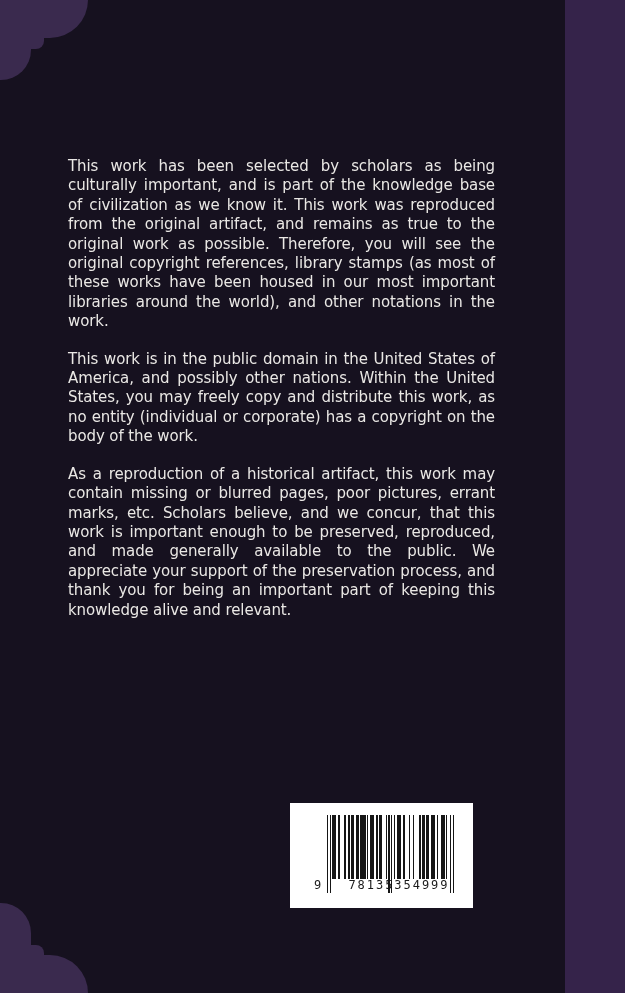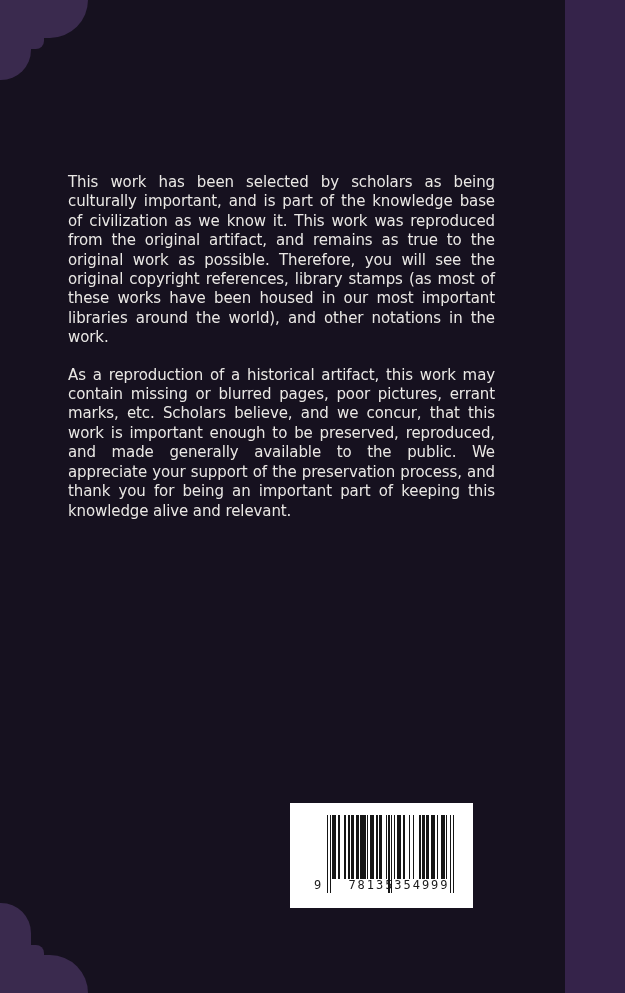--- a/index.html
+++ b/index.html
@@ -19,21 +19,21 @@
   .spine {
     position: absolute; top: 0; right: 0; width: 60px; height: 100%;
     background: var(--spine, #35234a);
   }
   .text-block {
     position: absolute; left: 68px; top: 157px; width: 427px;
     color: var(--text, #eae8e5);
     font-size: 15px; line-height: 19.4px; letter-spacing: -0.1px;
     text-align: justify;
   }
-  .text-block p { margin: 16px 0 18px 0; }
+  .text-block p { margin: 0 0 18px 0; }
   .barcode-box {
     position: absolute; left: 290px; top: 803px; width: 183px; height: 105px;
     background: var(--bc-bg, #ffffff);
   }
   .bars { position: absolute; left: 37px; top: 12px; width: 127px; height: 78px; }
   .bars .bar { position: absolute; top: 0; background: var(--bc-bar, #151515); }
   .digits span {
     position: absolute; top: 63px; height: 15px; line-height: 15px;
     font-family: "DejaVu Sans Mono", "Liberation Mono", monospace;
     font-size: 12px; letter-spacing: 2px; text-align: center;
@@ -48,20 +48,21 @@
 <div class="ornament tl-a"></div>
 <div class="ornament tl-b"></div>
 <div class="ornament tl-c"></div>
 
 <div class="ornament bl-a"></div>
 <div class="ornament bl-b"></div>
 <div class="ornament bl-c"></div>
 
 <div class="text-block">
   <p>This work has been selected by scholars as being culturally important, and is part of the knowledge base of civilization as we know it. This work was reproduced from the original artifact, and remains as true to the original work as possible. Therefore, you will see the original copyright references, library stamps (as most of these works have been housed in our most important libraries around the world), and other notations in the work.</p>
+  <p>This work is in the public domain in the United States of America, and possibly other nations. Within the United States, you may freely copy and distribute this work, as no entity (individual or corporate) has a copyright on the body of the work.</p>
   <p>As a reproduction of a historical artifact, this work may contain missing or blurred pages, poor pictures, errant marks, etc. Scholars believe, and we concur, that this work is important enough to be preserved, reproduced, and made generally available to the public. We appreciate your support of the preservation process, and thank you for being an important part of keeping this knowledge alive and relevant.</p>
 </div>
 
 <div class="barcode-box">
   <div class="bars" id="bars">
     <div class="digits">
       <span id="d-first" style="left: -15px; width: 13px;">9</span>
       <span id="d-g1" style="left: 21px; width: 56.1474px;">781355</span>
       <span id="d-g2" style="left: 66.8421px; width: 56.1474px;">354999</span>
     </div>

